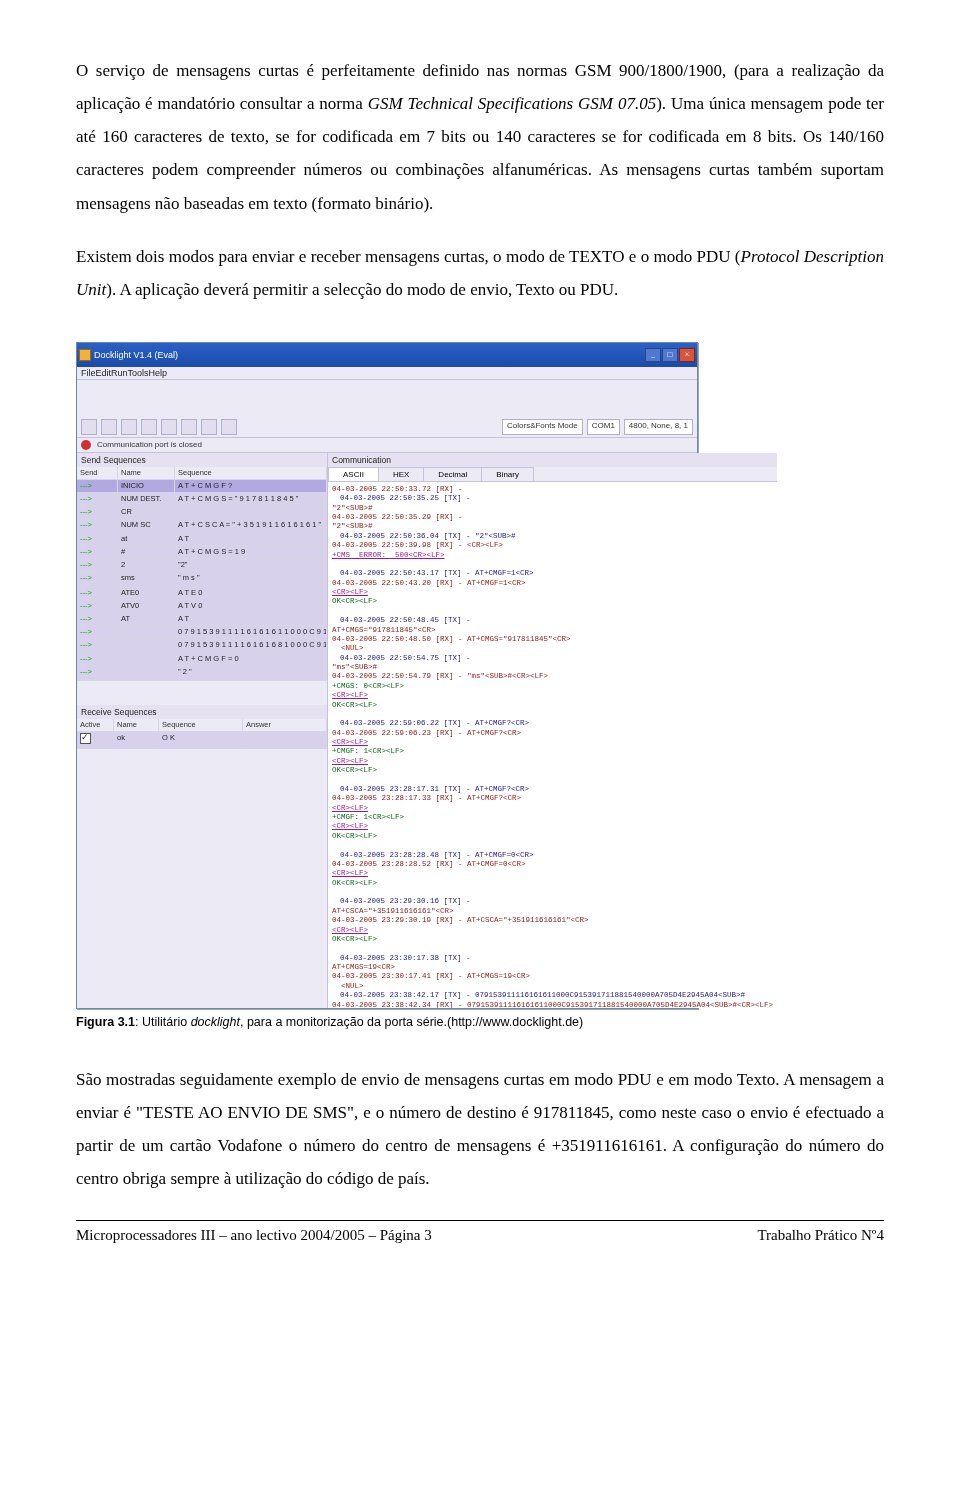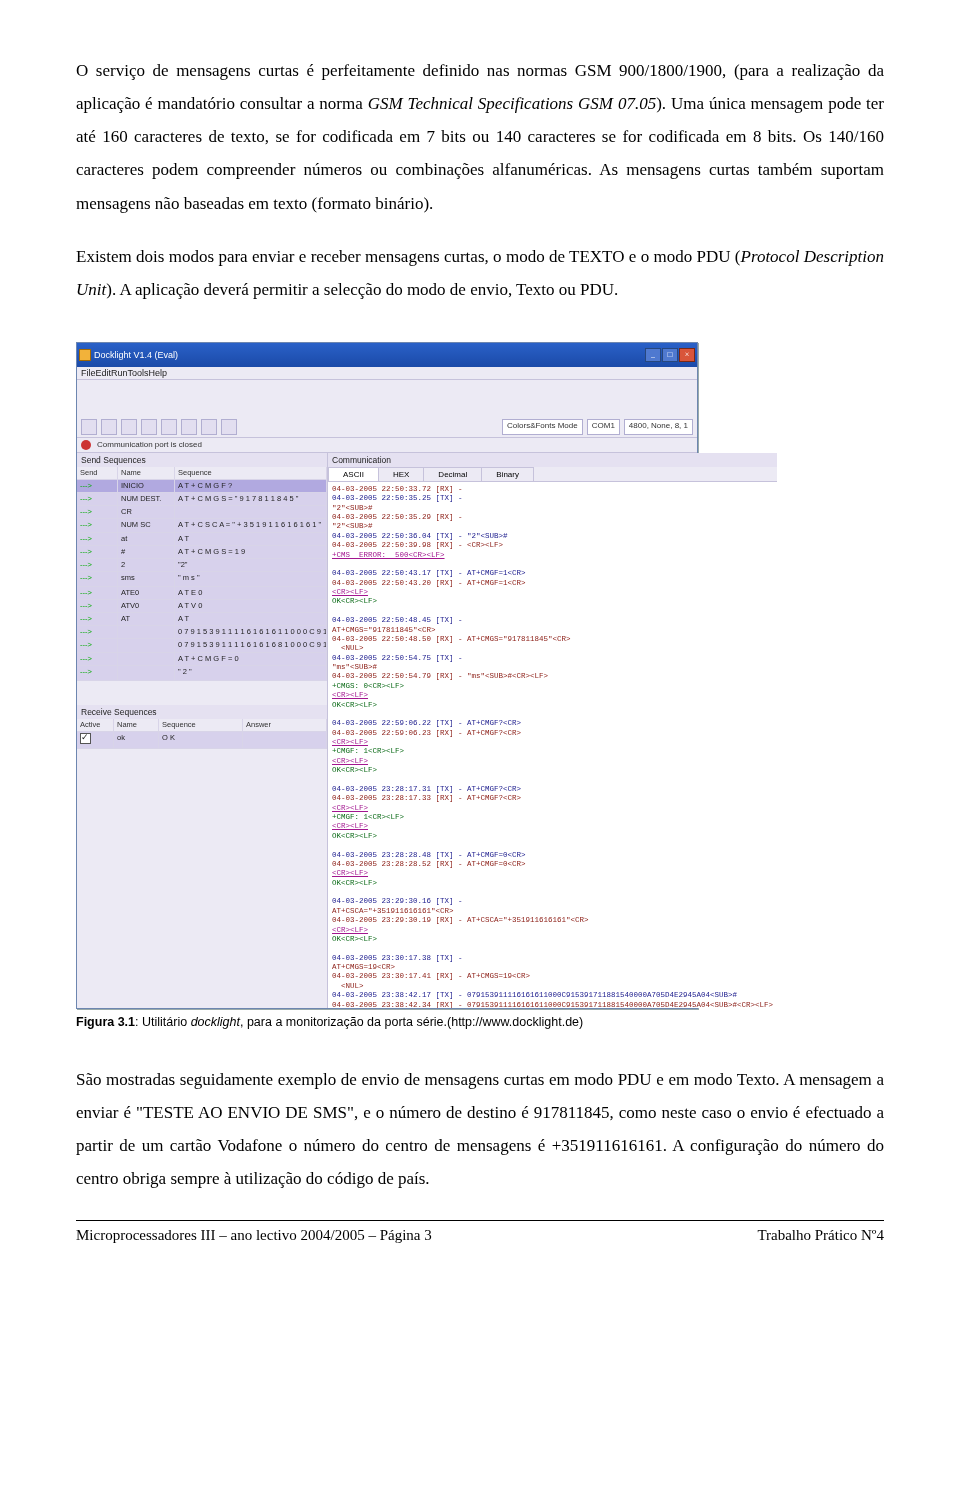--- a/index.html
+++ b/index.html
@@ -114,21 +114,21 @@
   .tab { padding: 2px 14px; border: 1px solid #c6c2db; border-bottom: none; background: #eceaf4; margin-right: -1px; }
   .tab.active { background: #fff; }
   .console {
     font: 7.5px/1.25 "Courier New", monospace;
     padding: 3px 4px;
     white-space: pre;
     color: #222;
     height: 520px;
     overflow: hidden;
   }
-  .console .t  { color: #1a1a8c; }
+  .console .t  { color: #1a1a8c; margin-left: 8px; }
   .console .r  { color: #8a1a12; }
   .console .g  { color: #0a6a16; }
   .console .m  { color: #a2168f; text-decoration: underline; }
   .caption {
     font: 12.5px Arial, Helvetica, sans-serif;
     color: #000;
     margin: 6px 0 34px 0;
   }
   .caption b { font-weight: bold; }
   hr.rule {

